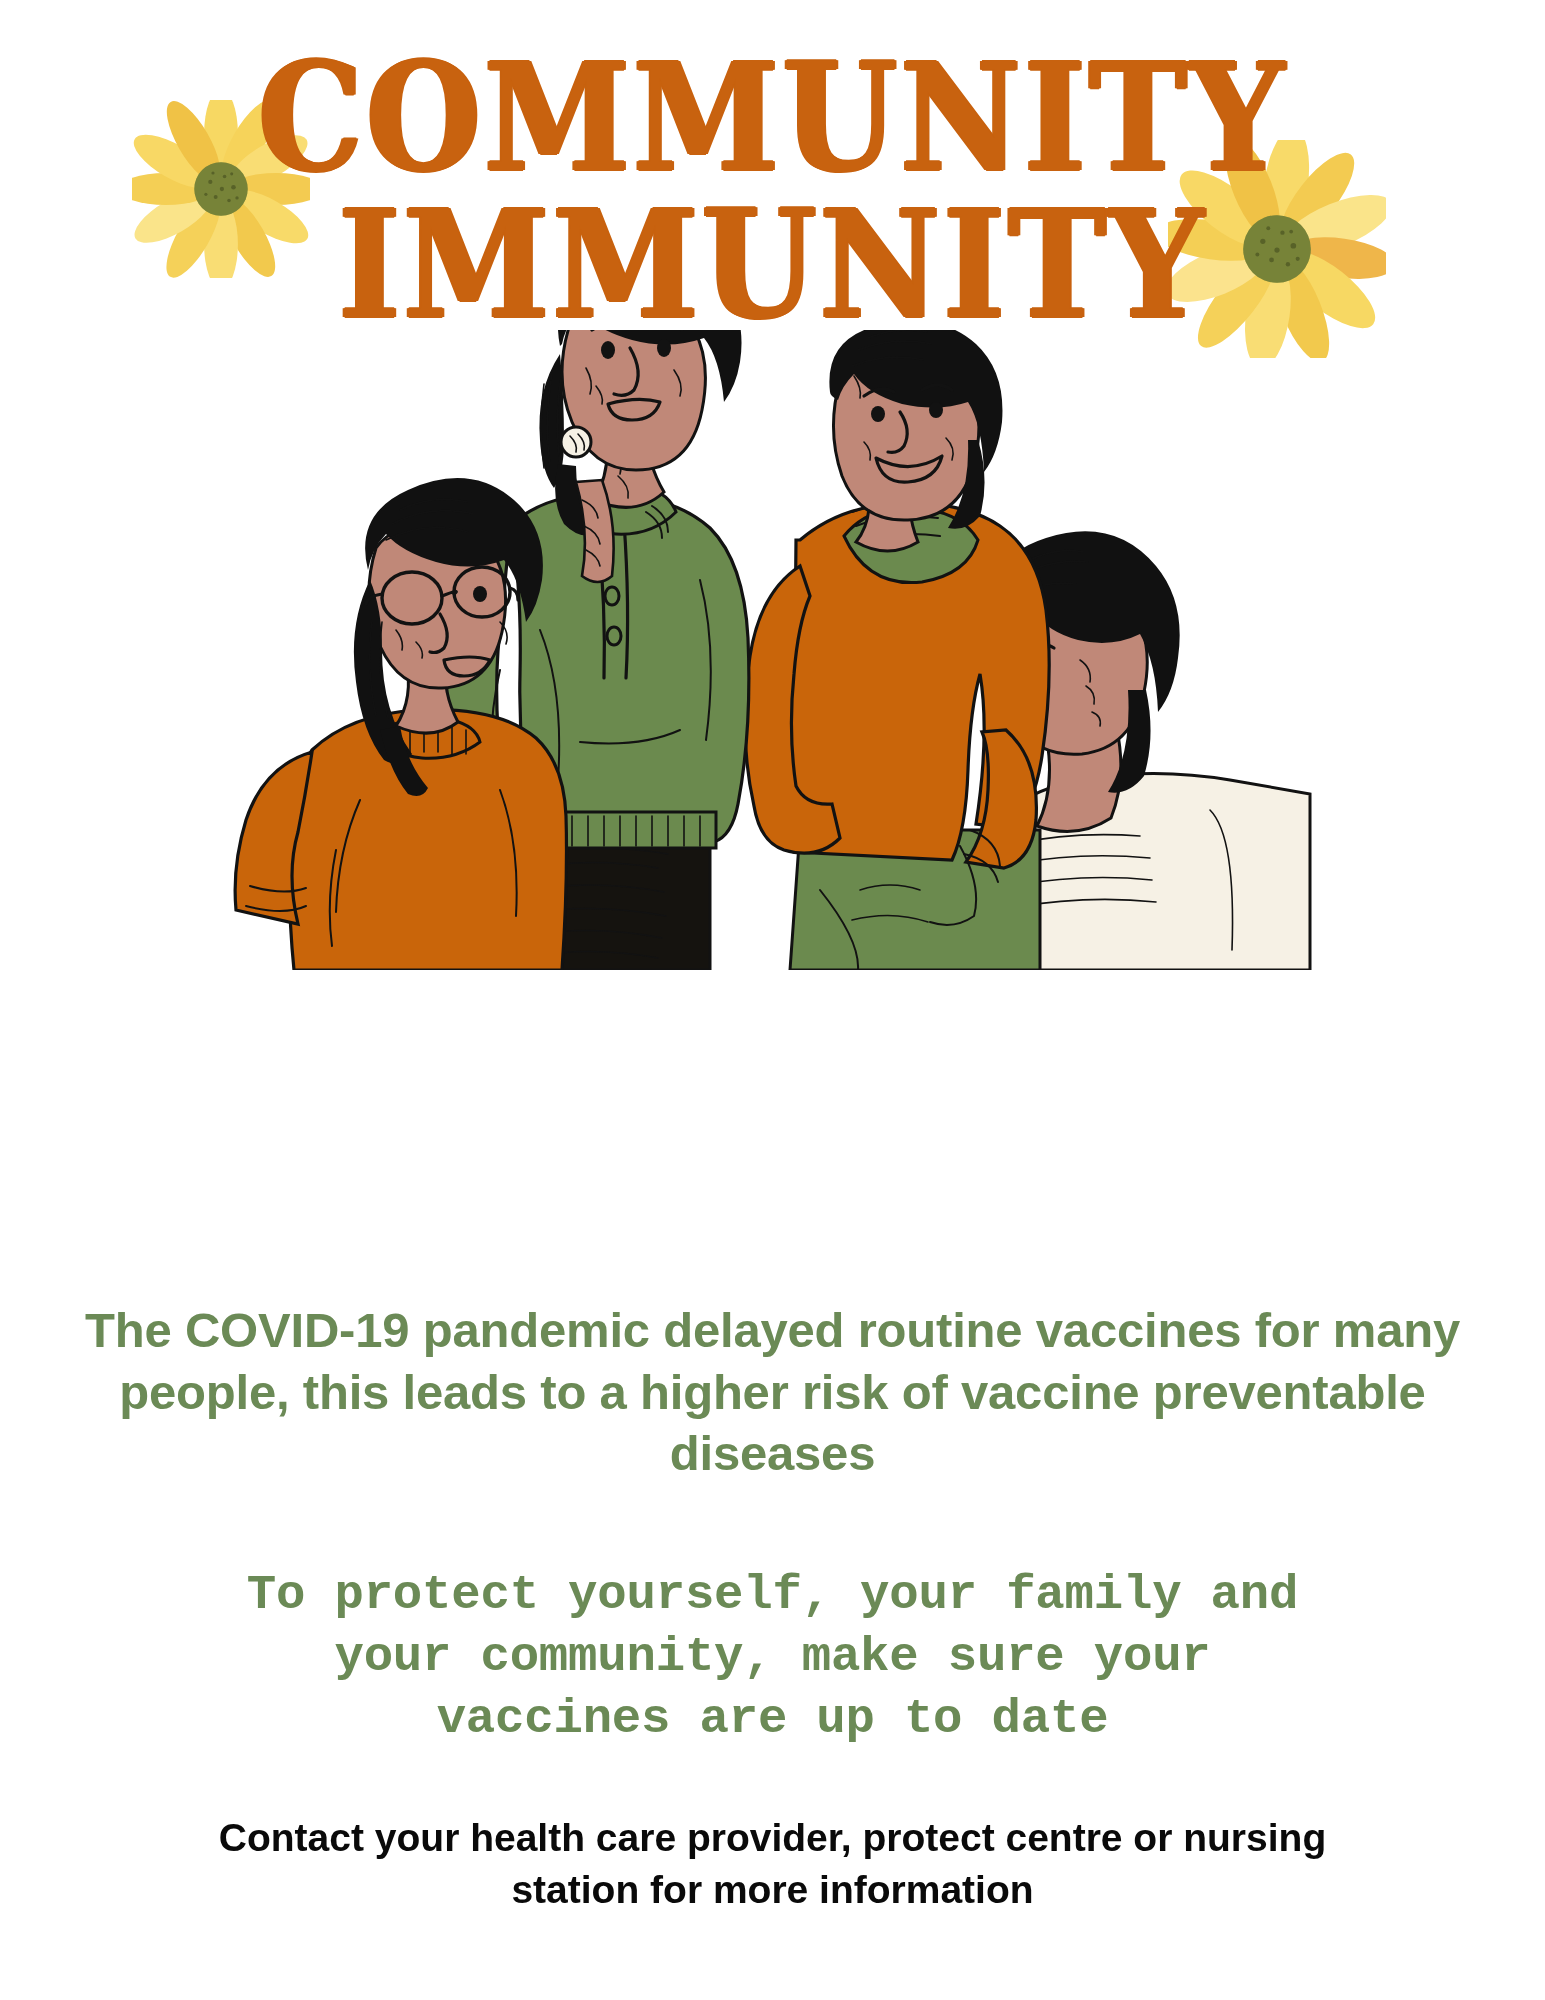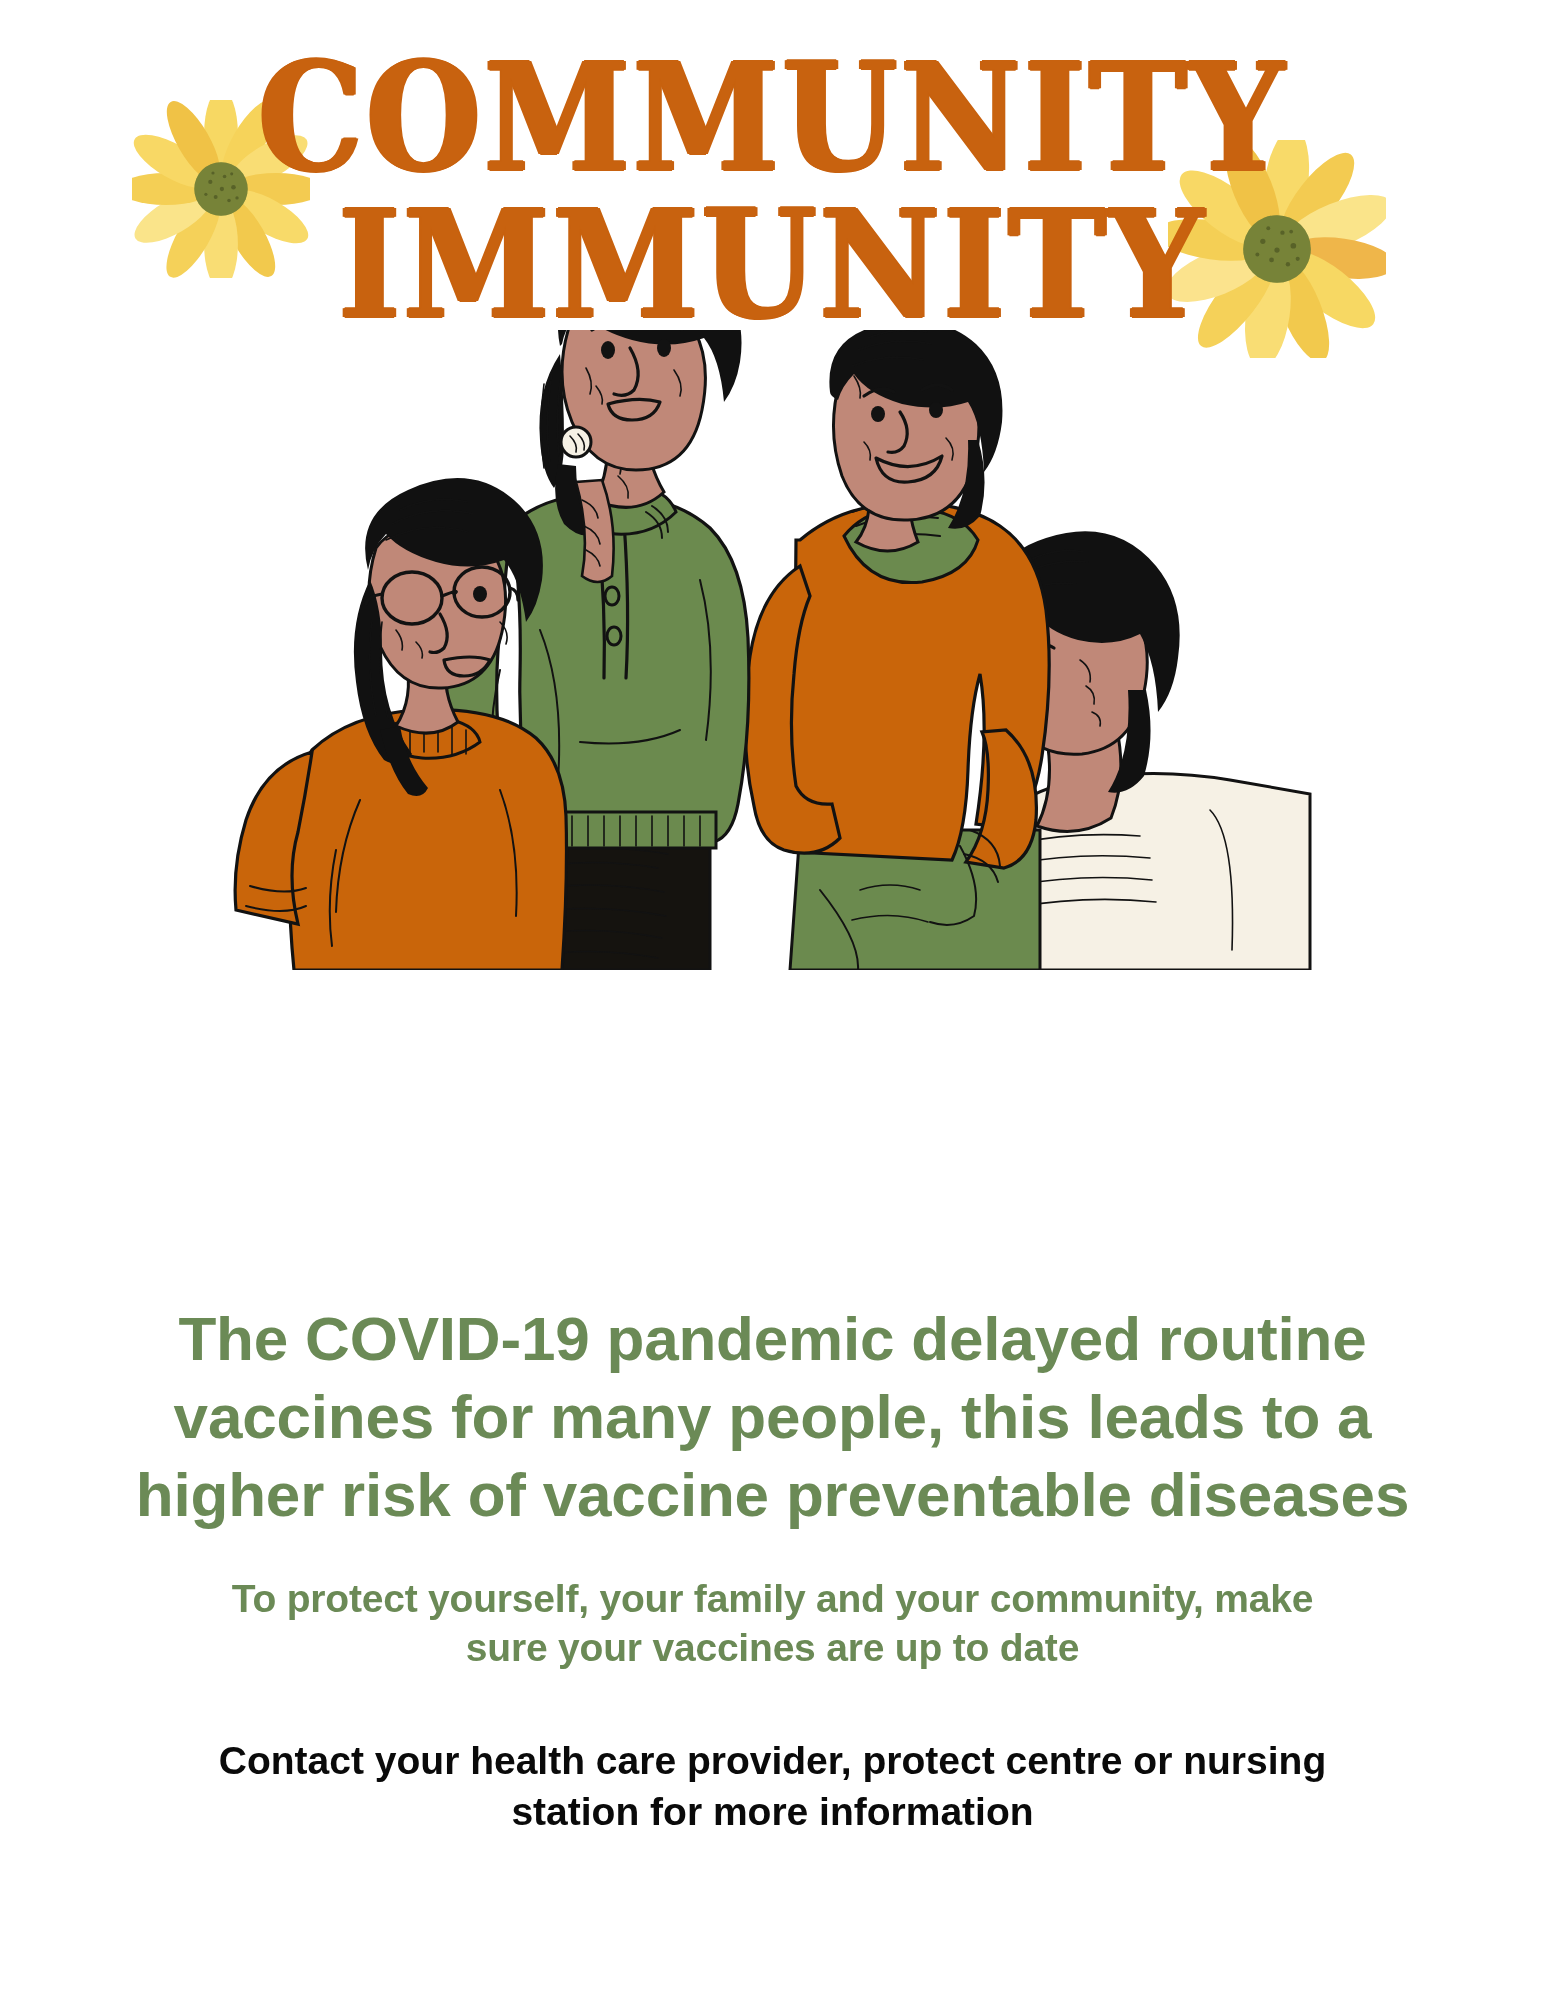--- a/index.html
+++ b/index.html
@@ -75,25 +75,26 @@
   .para-green {
     color: #6b8a56;
     font-family: "Liberation Sans", sans-serif;
     font-weight: 700;
     font-size: 50px;
     line-height: 1.26;
     letter-spacing: -0.2px;
     margin: 0;
     padding: 0 72px;
   }
-  .para-green.p1 { font-size: 62px; }
+  .para-green.p1 { font-size: 49px; }
   .para-green.p2 {
-    margin-top: 40px;
-    font-size: 39px;
+    margin-top: 80px;
+    font-size: 49px;
     padding: 0 230px;
+    font-family: Liberation Mono, monospace;
   }
   .para-black {
     color: #0a0a0a;
     font-family: "Liberation Sans", sans-serif;
     font-weight: 700;
     font-size: 39px;
     line-height: 1.32;
     margin: 0;
     margin-top: 62px;
     padding: 0 200px;

